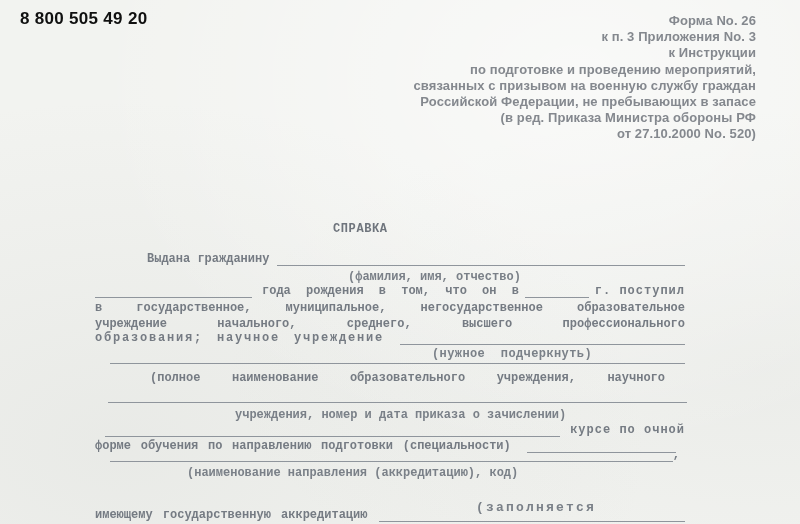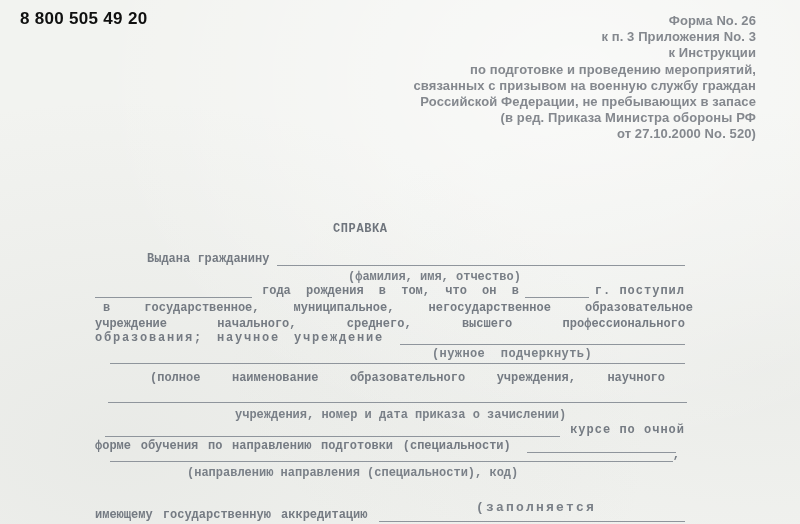--- a/index.html
+++ b/index.html
@@ -79,21 +79,21 @@
 
     <div class="cap" style="left:300px;top:270px;margin-left:48px;">(фамилия, имя, отчество)</div>
 
     <div class="tl row" style="top:284px;">
       <span class="fill w157"></span>
       <span class="ws8 ml10">года рождения в том, что он в</span>
       <span class="fill w34 grow ml6"></span>
       <span class="ml6 ls1">г. поступил</span>
     </div>
 
-    <div class="tl just" style="top:301px;margin-left:8px;">в государственное, муниципальное, негосударственное образовательное</div>
+    <div class="tl just" style="top:301px;">в государственное, муниципальное, негосударственное образовательное</div>
     <div class="tl just" style="top:317px;">учреждение начального, среднего, высшего профессионального</div>
 
     <div class="tl row" style="top:331px;">
       <span class="ls2 ws5">образования; научное учреждение</span>
       <span class="fill grow ml16"></span>
     </div>
 
     <div class="cap ws8 ls04" style="left:432px;top:347px;">(нужное подчеркнуть)</div>
 
     <div class="uline" style="left:110px;top:363px;width:575px;"></div>
@@ -111,21 +111,21 @@
     <div class="tl row" style="top:439px;width:581px;">
       <span class="ws2">форме обучения по направлению подготовки (специальности)</span>
       <span class="fill grow ml16"></span>
     </div>
 
     <div class="tl row" style="top:448px;width:585px;">
       <span class="fill grow ml15"></span>
       <span>,</span>
     </div>
 
-    <div class="cap" style="left:187px;top:466px;">(направлению направления (специальности), код)</div>
+    <div class="cap" style="left:187px;top:466px;">(наименование направления (аккредитацию), код)</div>
 
     <div class="tl row" style="top:508px;">
       <span class="ws3">имеющему государственную аккредитацию</span>
       <span class="fill grow ml12"></span>
     </div>
 
     <div class="cap big-ls" style="left:476px;top:500px;">(заполняется</div>
 
   </div>
 

